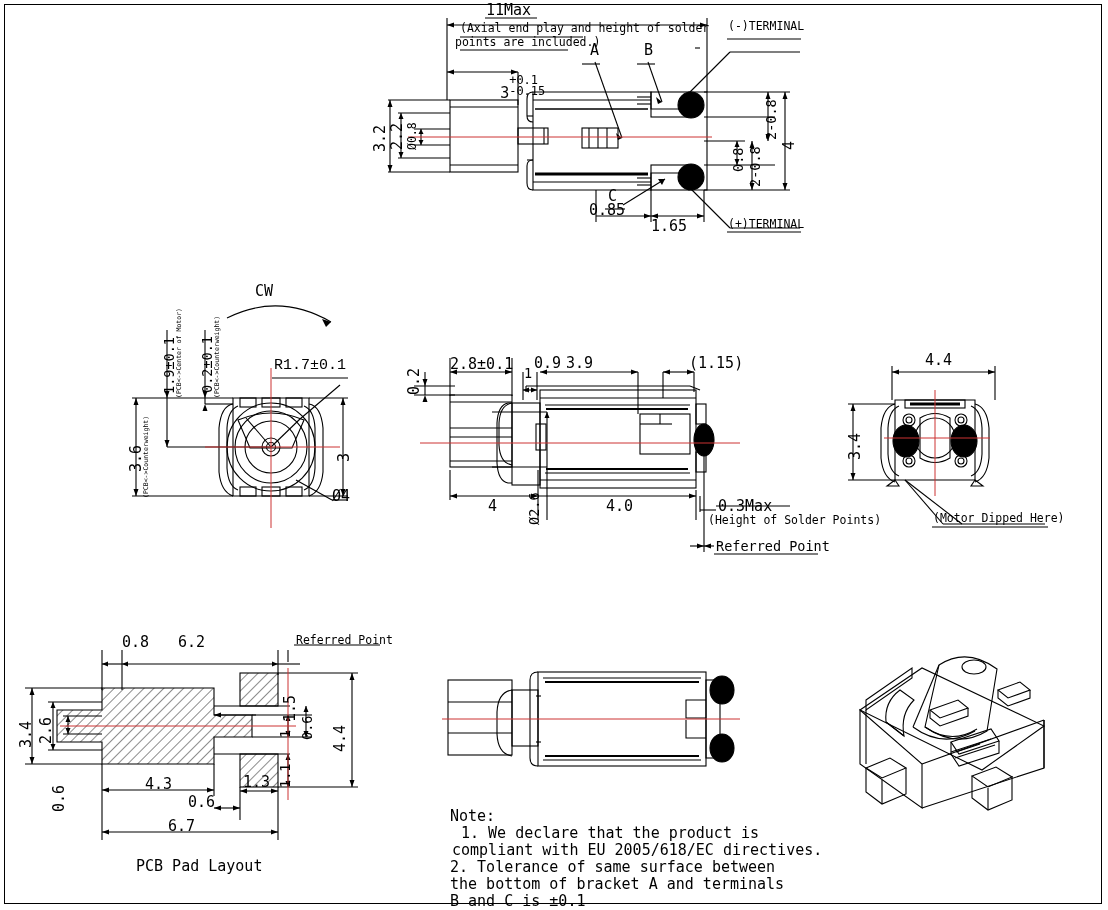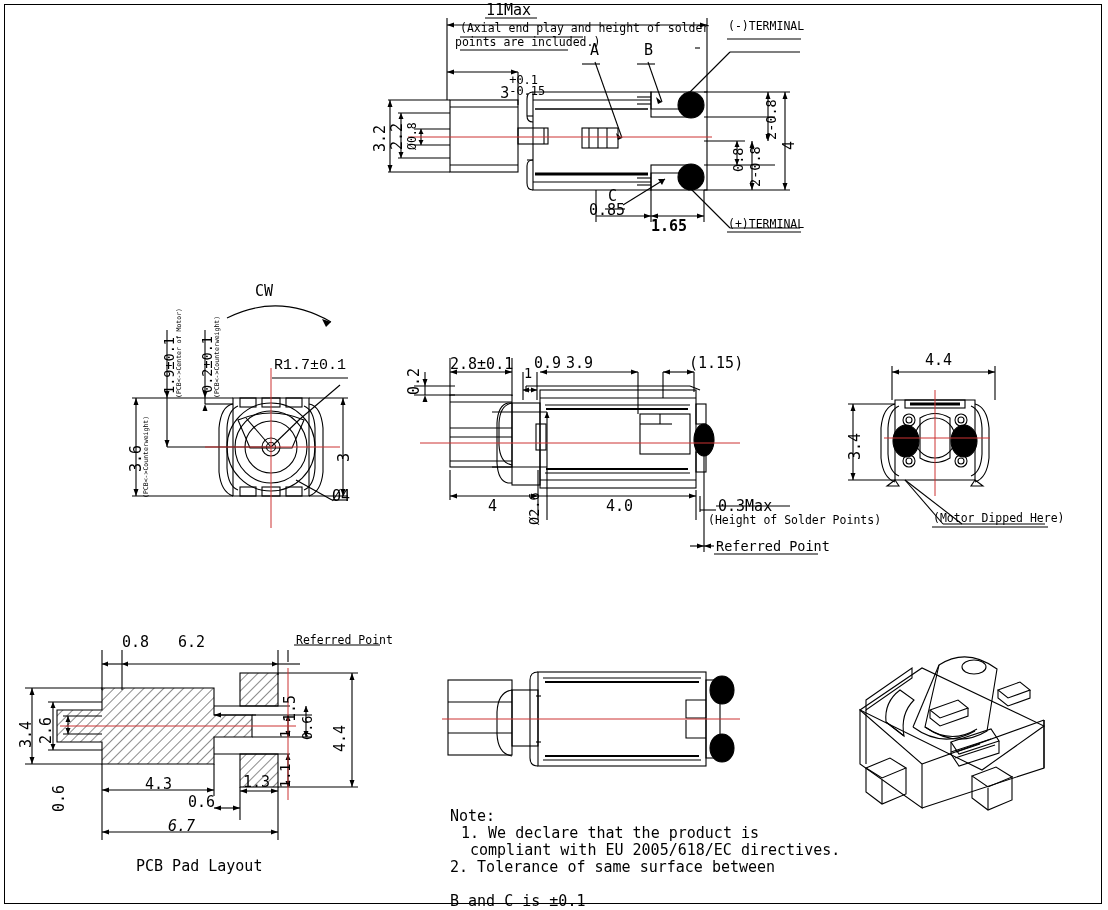--- a/index.html
+++ b/index.html
@@ -581,21 +581,21 @@
   <div class="lbl s14 rot90" style="left:764px; top:140px;">2-0.8</div>
   <div class="lbl s16 rot90" style="left:781px; top:150px;">4</div>
 
   <div class="lbl s16" style="left:590px; top:42px;">A</div>
   <div class="lbl s16" style="left:644px; top:42px;">B</div>
   <div class="lbl s16" style="left:608px; top:188px;">C</div>
   <div class="lbl s12" style="left:728px; top:20px;">(-)TERMINAL</div>
   <div class="lbl s12" style="left:728px; top:218px;">(+)TERMINAL</div>
 
   <div class="lbl s16" style="left:589px; top:202px;text-align:center;">0.85</div>
-  <div class="lbl s16" style="left:651px; top:218px;font-weight:bold;">1.65</div>
+  <div class="lbl s16" style="left:651px; top:218px;">1.65</div>
 
   <div class="lbl s16" style="left:255px; top:283px;">CW</div>
 
   <div class="lbl s14 rot90" style="left:162px; top:394px;">1.9±0.1</div>
   <div class="lbl s8 rot90" style="left:176px; top:398px;">(PCB&lt;-&gt;Center of Motor)</div>
 
   <div class="lbl s14 rot90" style="left:200px; top:393px;">0.2±0.1</div>
   <div class="lbl s8 rot90" style="left:214px; top:398px;">(PCB&lt;-&gt;Counterweight)</div>
 
   <div class="lbl s16 rot90" style="left:128px; top:472px;">3.6</div>
@@ -625,30 +625,31 @@
   <div class="lbl s16" style="left:122px; top:634px;">0.8</div>
   <div class="lbl s16" style="left:178px; top:634px;">6.2</div>
   <div class="lbl s12" style="left:296px; top:634px;">Referred Point</div>
 
   <div class="lbl s16 rot90" style="left:18px; top:748px;">3.4</div>
   <div class="lbl s16 rot90" style="left:38px; top:744px;">2.6</div>
   <div class="lbl s16 rot90" style="left:51px; top:812px;">0.6</div>
 
   <div class="lbl s16" style="left:145px; top:776px;">4.3</div>
   <div class="lbl s16" style="left:188px; top:794px;">0.6</div>
-  <div class="lbl s16" style="left:168px; top:818px;font-style:italic;">6.7</div>
+  <div class="lbl s16" style="left:168px; top:818px;">6.7</div>
   <div class="lbl s16" style="left:243px; top:774px;">1.3</div>
 
   <div class="lbl s16 rot90" style="left:282px; top:722px;">1.5</div>
   <div class="lbl s14 rot90" style="left:278px; top:738px;">1</div>
   <div class="lbl s14 rot90" style="left:300px; top:740px;">0.6</div>
   <div class="lbl s16 rot90" style="left:332px; top:752px;">4.4</div>
   <div class="lbl s14 rot90" style="left:278px; top:788px;">1.1</div>
 
   <div class="lbl s16" style="left:136px; top:858px;">PCB Pad Layout</div>
 
   <div class="lbl s16" style="left:450px; top:808px;">Note:</div>
   <div class="lbl s16" style="left:450px; top:825px;margin-left:11px;">1. We declare that the product is</div>
-  <div class="lbl s16" style="left:470px; top:842px;">compliant with EU 2005/618/EC directives.</div>
+  <div class="lbl s16" style="left:452px; top:842px;">compliant with EU 2005/618/EC directives.</div>
   <div class="lbl s16" style="left:450px; top:859px;">2. Tolerance of same surface between</div>
+  <div class="lbl s16" style="left:450px; top:876px;">the bottom of bracket A and terminals</div>
   <div class="lbl s16" style="left:450px; top:893px;">B and C is ±0.1</div>
 
 </div>
 
 </body></html>

